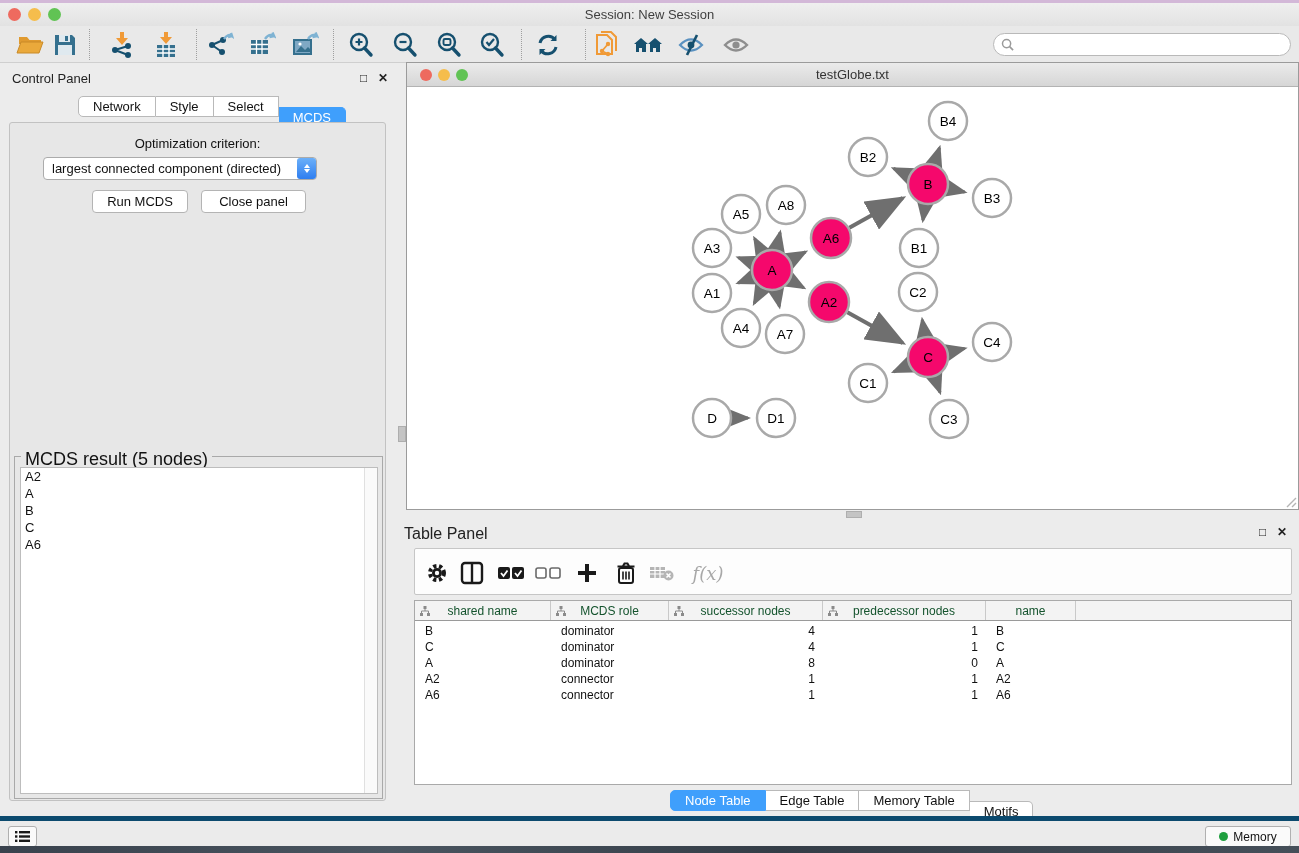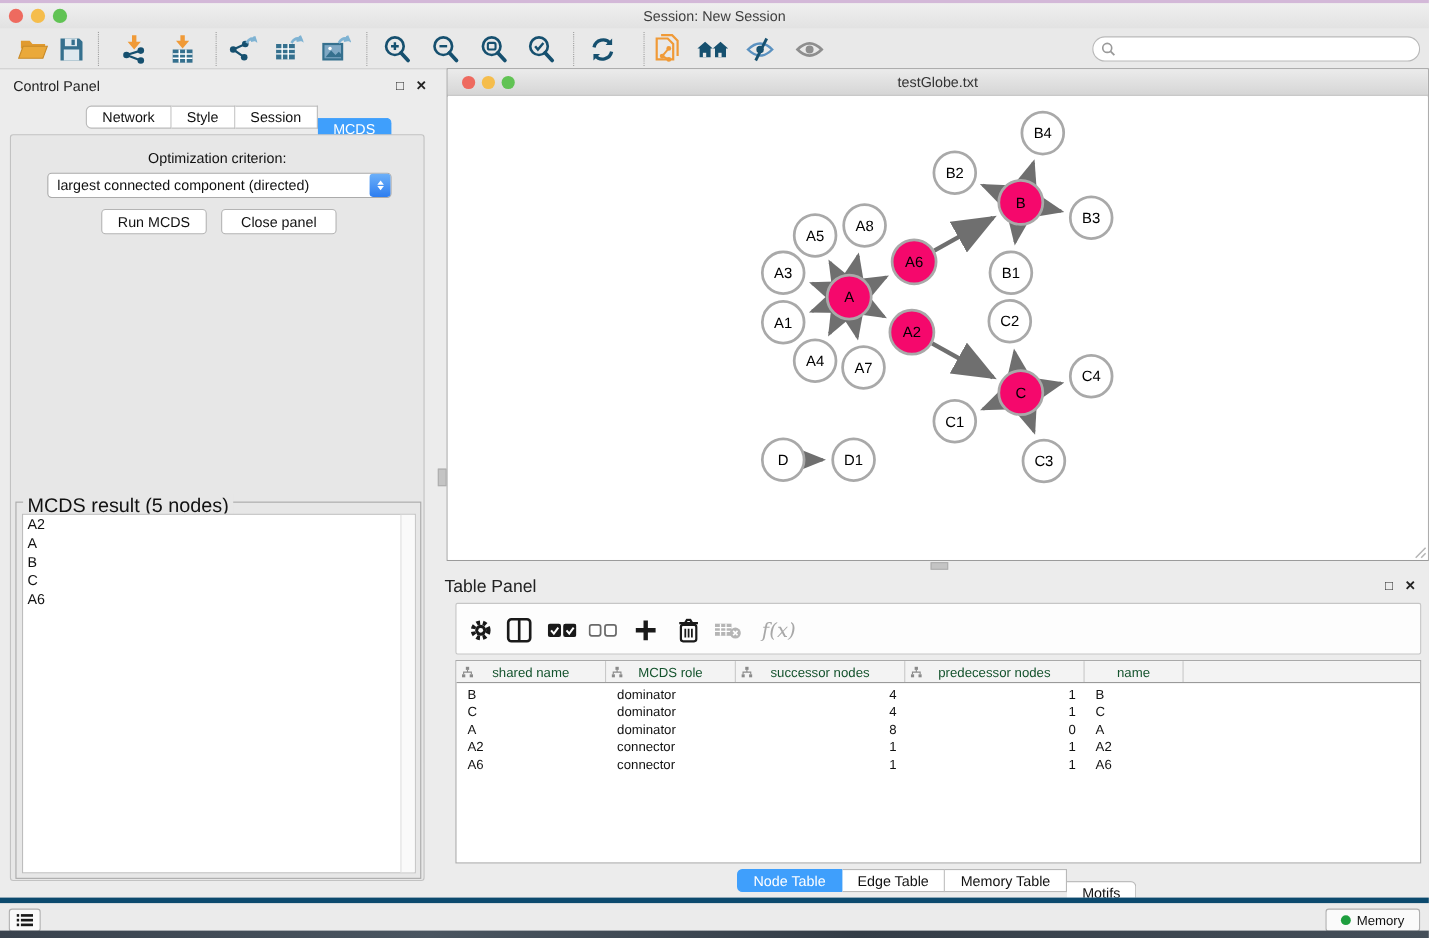--- a/index.html
+++ b/index.html
@@ -25,21 +25,21 @@
   #control-panel-title { left:12px; top:71px; font-size:13px; color:#222; }
   #cp-content { left:9px; top:122px; width:377px; height:679px; background:#e7e7e7; border:1px solid #c2c2c2; border-radius:3px; }
   .seg-tabs { display:flex; position:absolute; }
   .seg { height:21px; line-height:20px; background:#fff; border:1px solid #b9b9b9; border-left:none; font-size:13px; color:#111; text-align:center; padding:0 14px; }
   .seg:first-child { border-left:1px solid #b9b9b9; border-radius:5px 0 0 5px; }
   .seg:last-child { border-radius:0 5px 5px 0;margin-top:11px; }
   .seg.active { background:#3f9ffc; border-color:#3f9ffc; color:#fff; }
   #cp-tabs { left:78px; top:96px; }
 
   #opt-label { left:0; top:136px; width:395px; text-align:center; font-size:13px; color:#111; }
-  #opt-dropdown { left:43px; top:157px; width:313px; height:23px; background:#fff; border:1px solid #abaft; border:1px solid #ababab; border-radius:4px; font-size:13px; color:#111; display:flex; align-items:center; }
+  #opt-dropdown { left:43px; top:157px; width:274px; height:23px; background:#fff; border:1px solid #abaft; border:1px solid #ababab; border-radius:4px; font-size:13px; color:#111; display:flex; align-items:center; }
   #opt-dropdown .dd-text { padding-left:8px; flex:1; }
   #opt-dropdown .dd-step { width:19px; height:21px; margin-right:0px; border-radius:3px; background:linear-gradient(#6cb0f9,#2e7ef0); display:flex; flex-direction:column; align-items:center; justify-content:center; gap:1px; }
   .chev { width:0; height:0; border-left:3.5px solid transparent; border-right:3.5px solid transparent; }
   .chev.up { border-bottom:4px solid #fff; } .chev.down { border-top:4px solid #fff; }
   .pushbtn { position:absolute; height:23px; background:#fff; border:1px solid #b4b4b4; border-radius:4px; font-size:13px; color:#111; text-align:center; line-height:21px; }
   #run-btn { left:92px; top:190px; width:96px; }
   #close-btn { left:201px; top:190px; width:105px; }
 
   #mcds-fieldset { left:14px; top:456px; width:369px; height:343px; border:1px solid #a9a9a9; background:#e7e7e7; }
   #mcds-legend { position:absolute; left:6px; top:-8px; background:#e7e7e7; padding:0 4px; font-size:18px; color:#111; }
@@ -232,21 +232,21 @@
   </div>
 </div>
 
 <div class="abs" id="control-panel-title">Control Panel</div>
 <div class="abs winctl" style="left:360px; top:71px;">□</div>
 <div class="abs winctl" style="left:378px; top:71px; font-weight:bold;">✕</div>
 
 <div class="seg-tabs" id="cp-tabs">
   <div class="seg">Network</div>
   <div class="seg">Style</div>
-  <div class="seg">Session</div>
+  <div class="seg">Select</div>
   <div class="seg active">MCDS</div>
 </div>
 
 <div class="abs" id="cp-content"></div>
 <div class="abs" id="opt-label">Optimization criterion:</div>
 <div class="abs" id="opt-dropdown">
   <span class="dd-text">largest connected component (directed)</span>
   <span class="dd-step">
       <span class="chev up"></span>
       <span class="chev down"></span>

